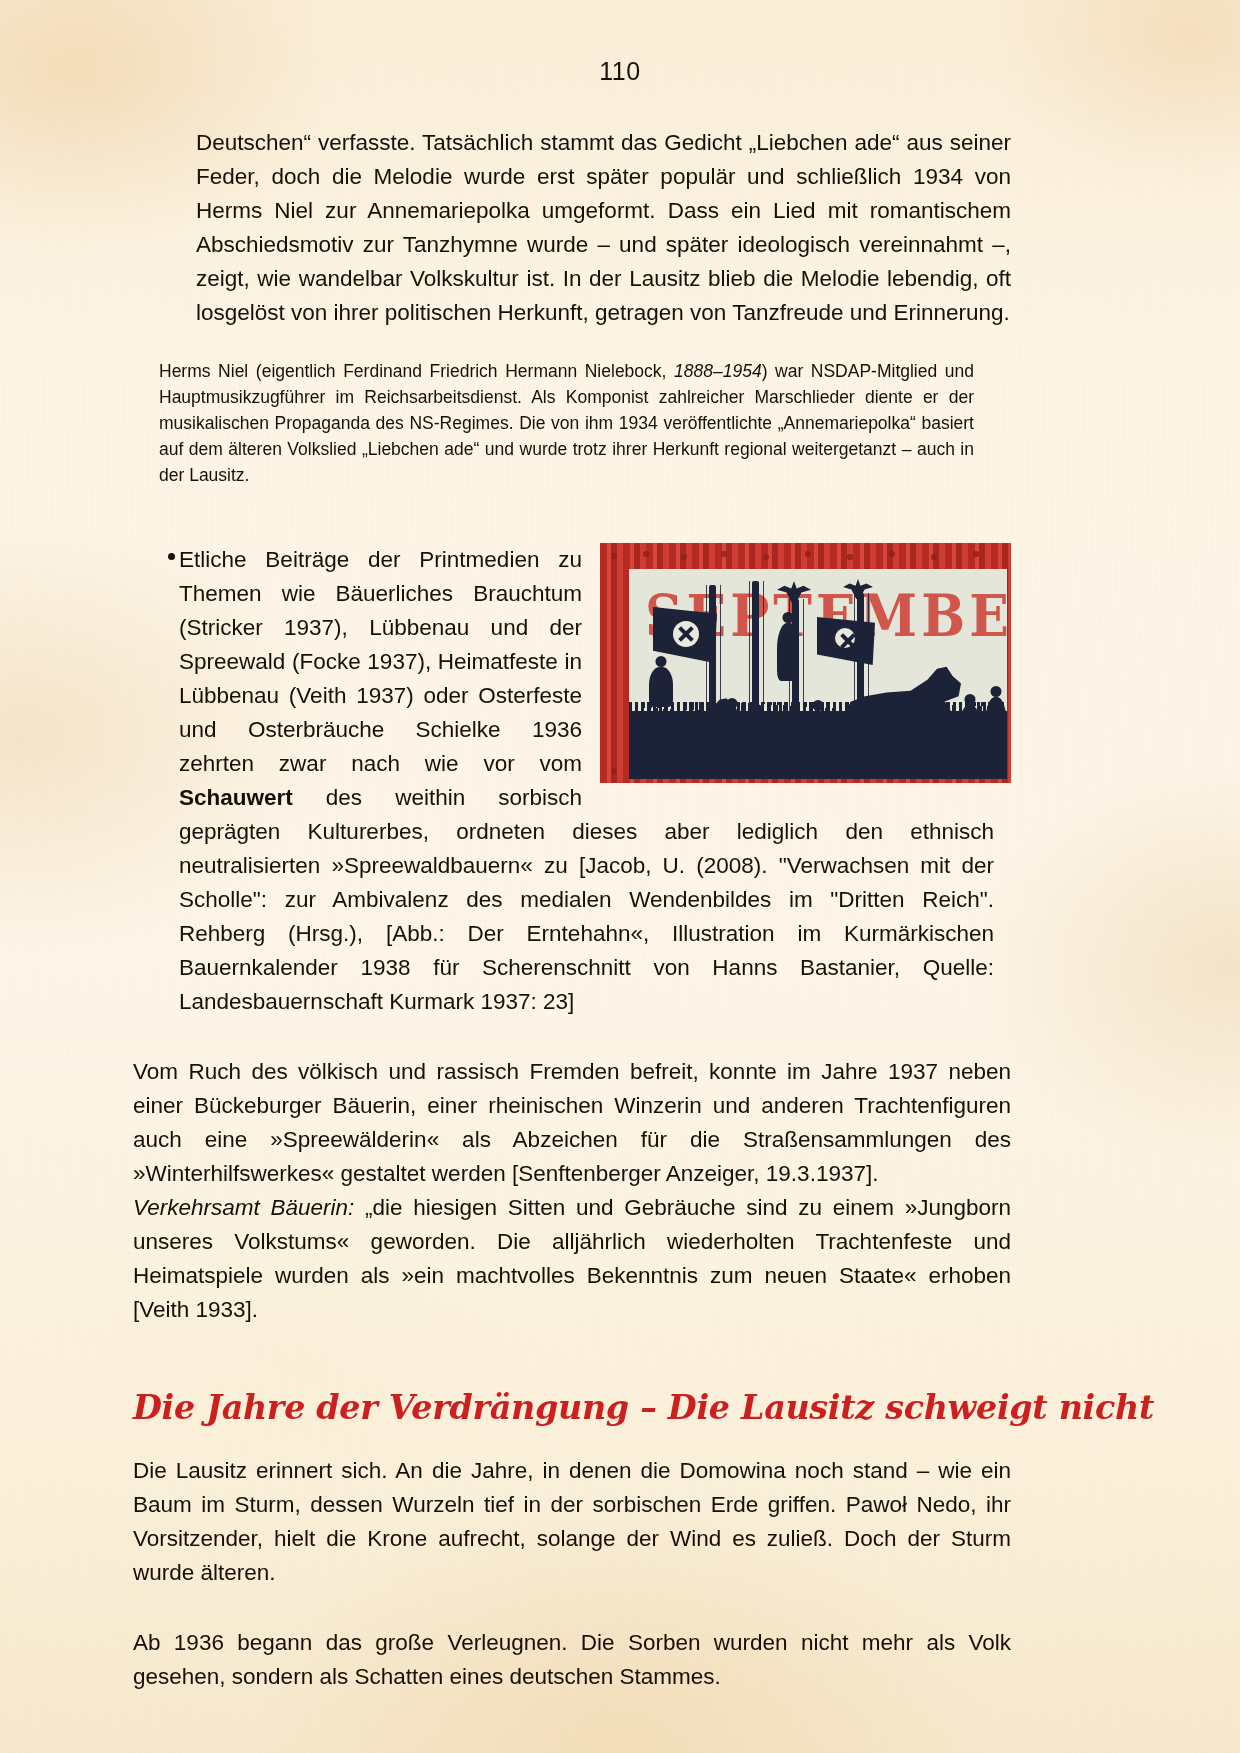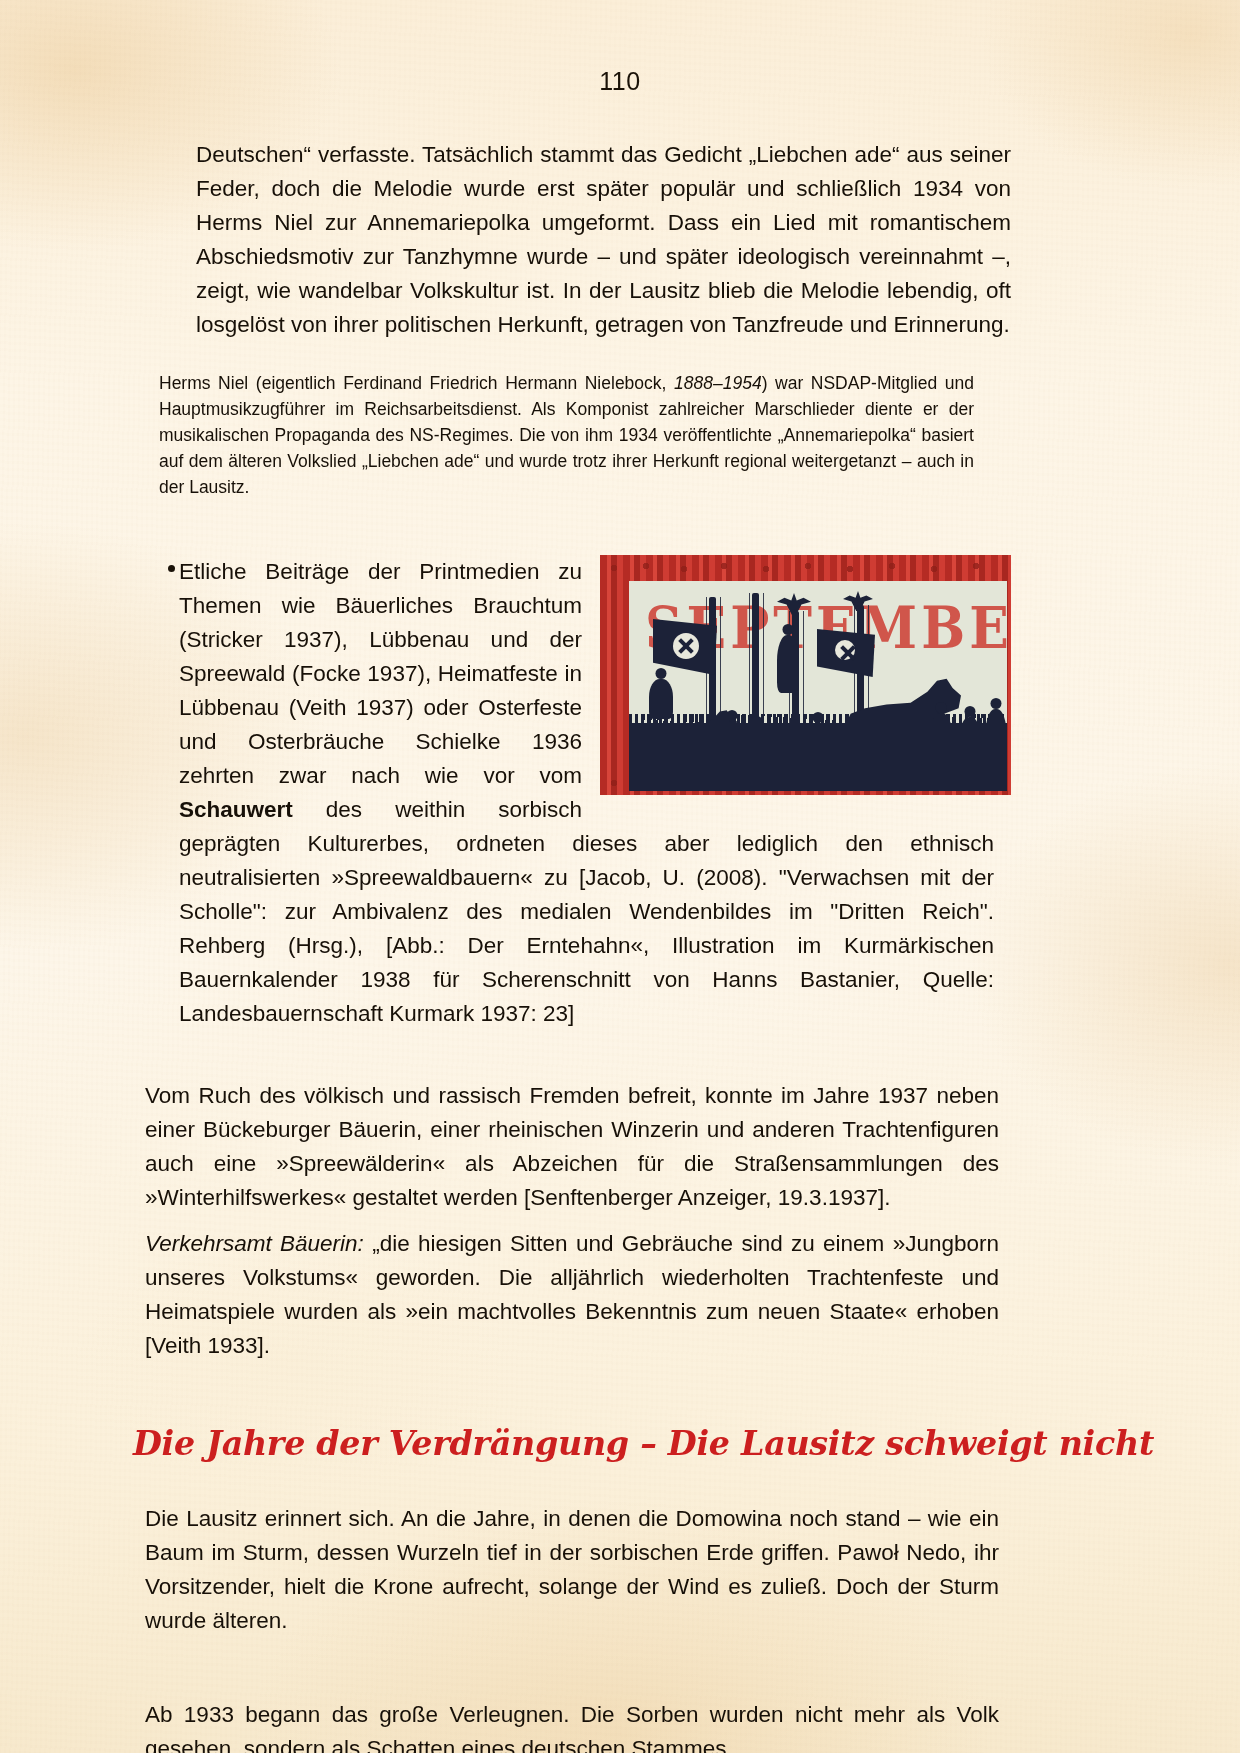--- a/index.html
+++ b/index.html
@@ -41,38 +41,38 @@
   }
 
   .page {
     position: relative;
     width: 1240px;
     height: 1753px;
   }
 
   .page-number {
     position: absolute;
-    top: 67px;
+    top: 57px;
     left: 0;
     width: 1240px;
     text-align: center;
     font-size: 25px;
     letter-spacing: 0.5px;
     color: #1a1208;
   }
 
   .content {
     position: absolute;
     left: 133px;
     top: 126px;
     width: 878px;
   }
 
   p {
-    margin: 12px;
+    margin: 0;
   }
 
   .body-para {
     font-size: 22.5px;
     line-height: 34px;
     text-align: justify;
     text-justify: inter-word;
     color: #171008;
   }
 
@@ -353,16 +353,16 @@
     <p class="body-para"><em>Verkehrsamt Bäuerin:</em><span> „die hiesigen Sitten und Gebräuche sind zu einem »Jungborn unseres Volkstums« geworden. Die alljährlich wiederholten Trachtenfeste und Heimatspiele wurden als »ein machtvolles Bekenntnis zum neuen Staate« erhoben [Veith 1933].</span></p>
 
     <div class="heading-red">Die Jahre der Verdrängung – Die Lausitz schweigt nicht</div>
 
     <div class="spacer-sm"></div>
 
     <p class="body-para">Die Lausitz erinnert sich. An die Jahre, in denen die Domowina noch stand – wie ein Baum im Sturm, dessen Wurzeln tief in der sorbischen Erde griffen. Pawoł Nedo, ihr Vorsitzender, hielt die Krone aufrecht, solange der Wind es zuließ. Doch der Sturm wurde älteren.</p>
 
     <div class="spacer-md"></div>
 
-    <p class="body-para">Ab 1933 begann das große Verleugnen. Die Sorben wurden nicht mehr als Volk gesehen, sondern als Schatten eines deutschen Stammes.</p>
+    <p class="body-para">Ab 1936 begann das große Verleugnen. Die Sorben wurden nicht mehr als Volk gesehen, sondern als Schatten eines deutschen Stammes.</p>
 
   </div>
 </div>
 
 </body></html>

